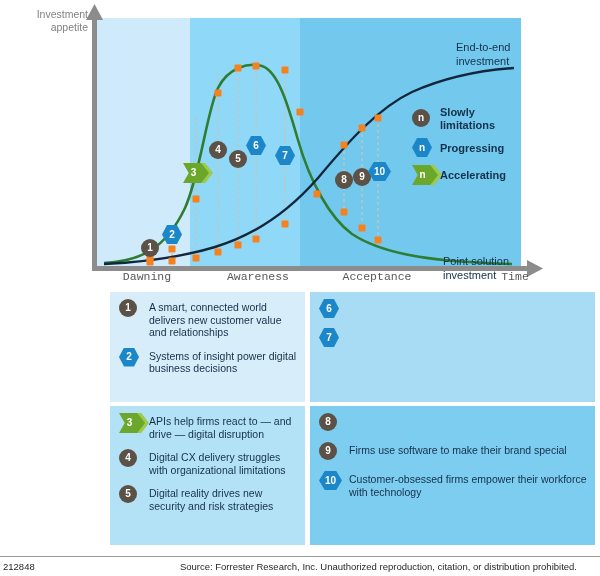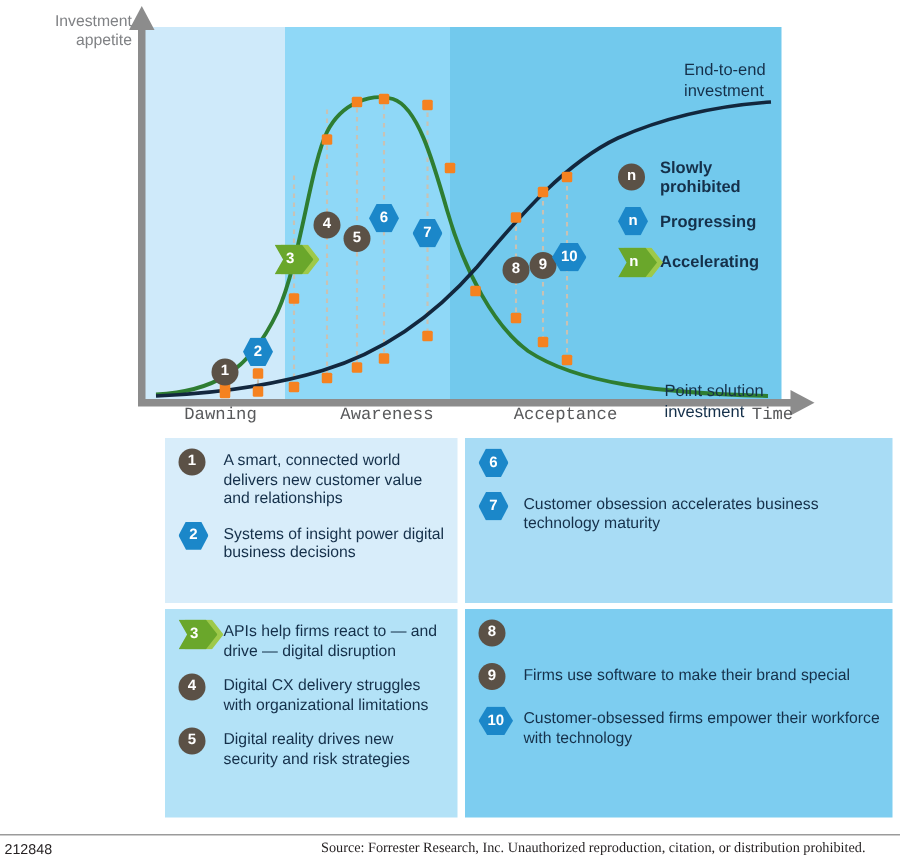--- a/index.html
+++ b/index.html
@@ -93,21 +93,20 @@
   
   .footer-rule{
     position:absolute;left:0;top:556px;width:600px;height:1px;background:#9b9b9b;
   }
   .footer-id{
     position:absolute;left:3px;top:561px;color:#231f20;font-size:9.5px;
   }
   .footer-src{
     position:absolute;right:3px;top:561px;color:#231f20;font-size:9.5px;
     text-align:right;
-    font-family:Liberation Serif, serif;
   }
 </style>
 </head>
 <body>
 
 <div id="root">
 
   <div class="chart-area">
 
     <svg class="chart-svg" width="600" height="290">
@@ -234,21 +233,21 @@
     <div class="legend">
 
       <div class="legend-row">
         <div class="legend-swatch">
           <div class="chip chip-circle chip-grey">
               <span>n</span>
             </div>
         </div>
         <div class="legend-text">
           <div>Slowly</div>
-          <div>prohibited</div>
+          <div>limitations</div>
         </div>
       </div>
 
       <div class="legend-row">
         <div class="legend-swatch">
           <div class="chip chip-hex chip-blue">
               <span>n</span>
             </div>
         </div>
         <div class="legend-text">Progressing</div>
@@ -295,21 +294,20 @@
               <span>6</span>
             </div>
         </div>
       </div>
       <div class="item">
         <div class="item-badge">
           <div class="chip chip-hex chip-blue">
               <span>7</span>
             </div>
         </div>
-        <div class="item-text">Customer obsession accelerates business technology maturity</div>
       </div>
     </div>
 
     <div class="quad q-bl">
       <div class="item">
         <div class="item-badge">
           <div class="chip-green-back" style="left:7px;top:0;"></div>
           <div class="chip chip-arrow chip-green" style="left:3px;top:0;">
               <span>3</span>
             </div>

